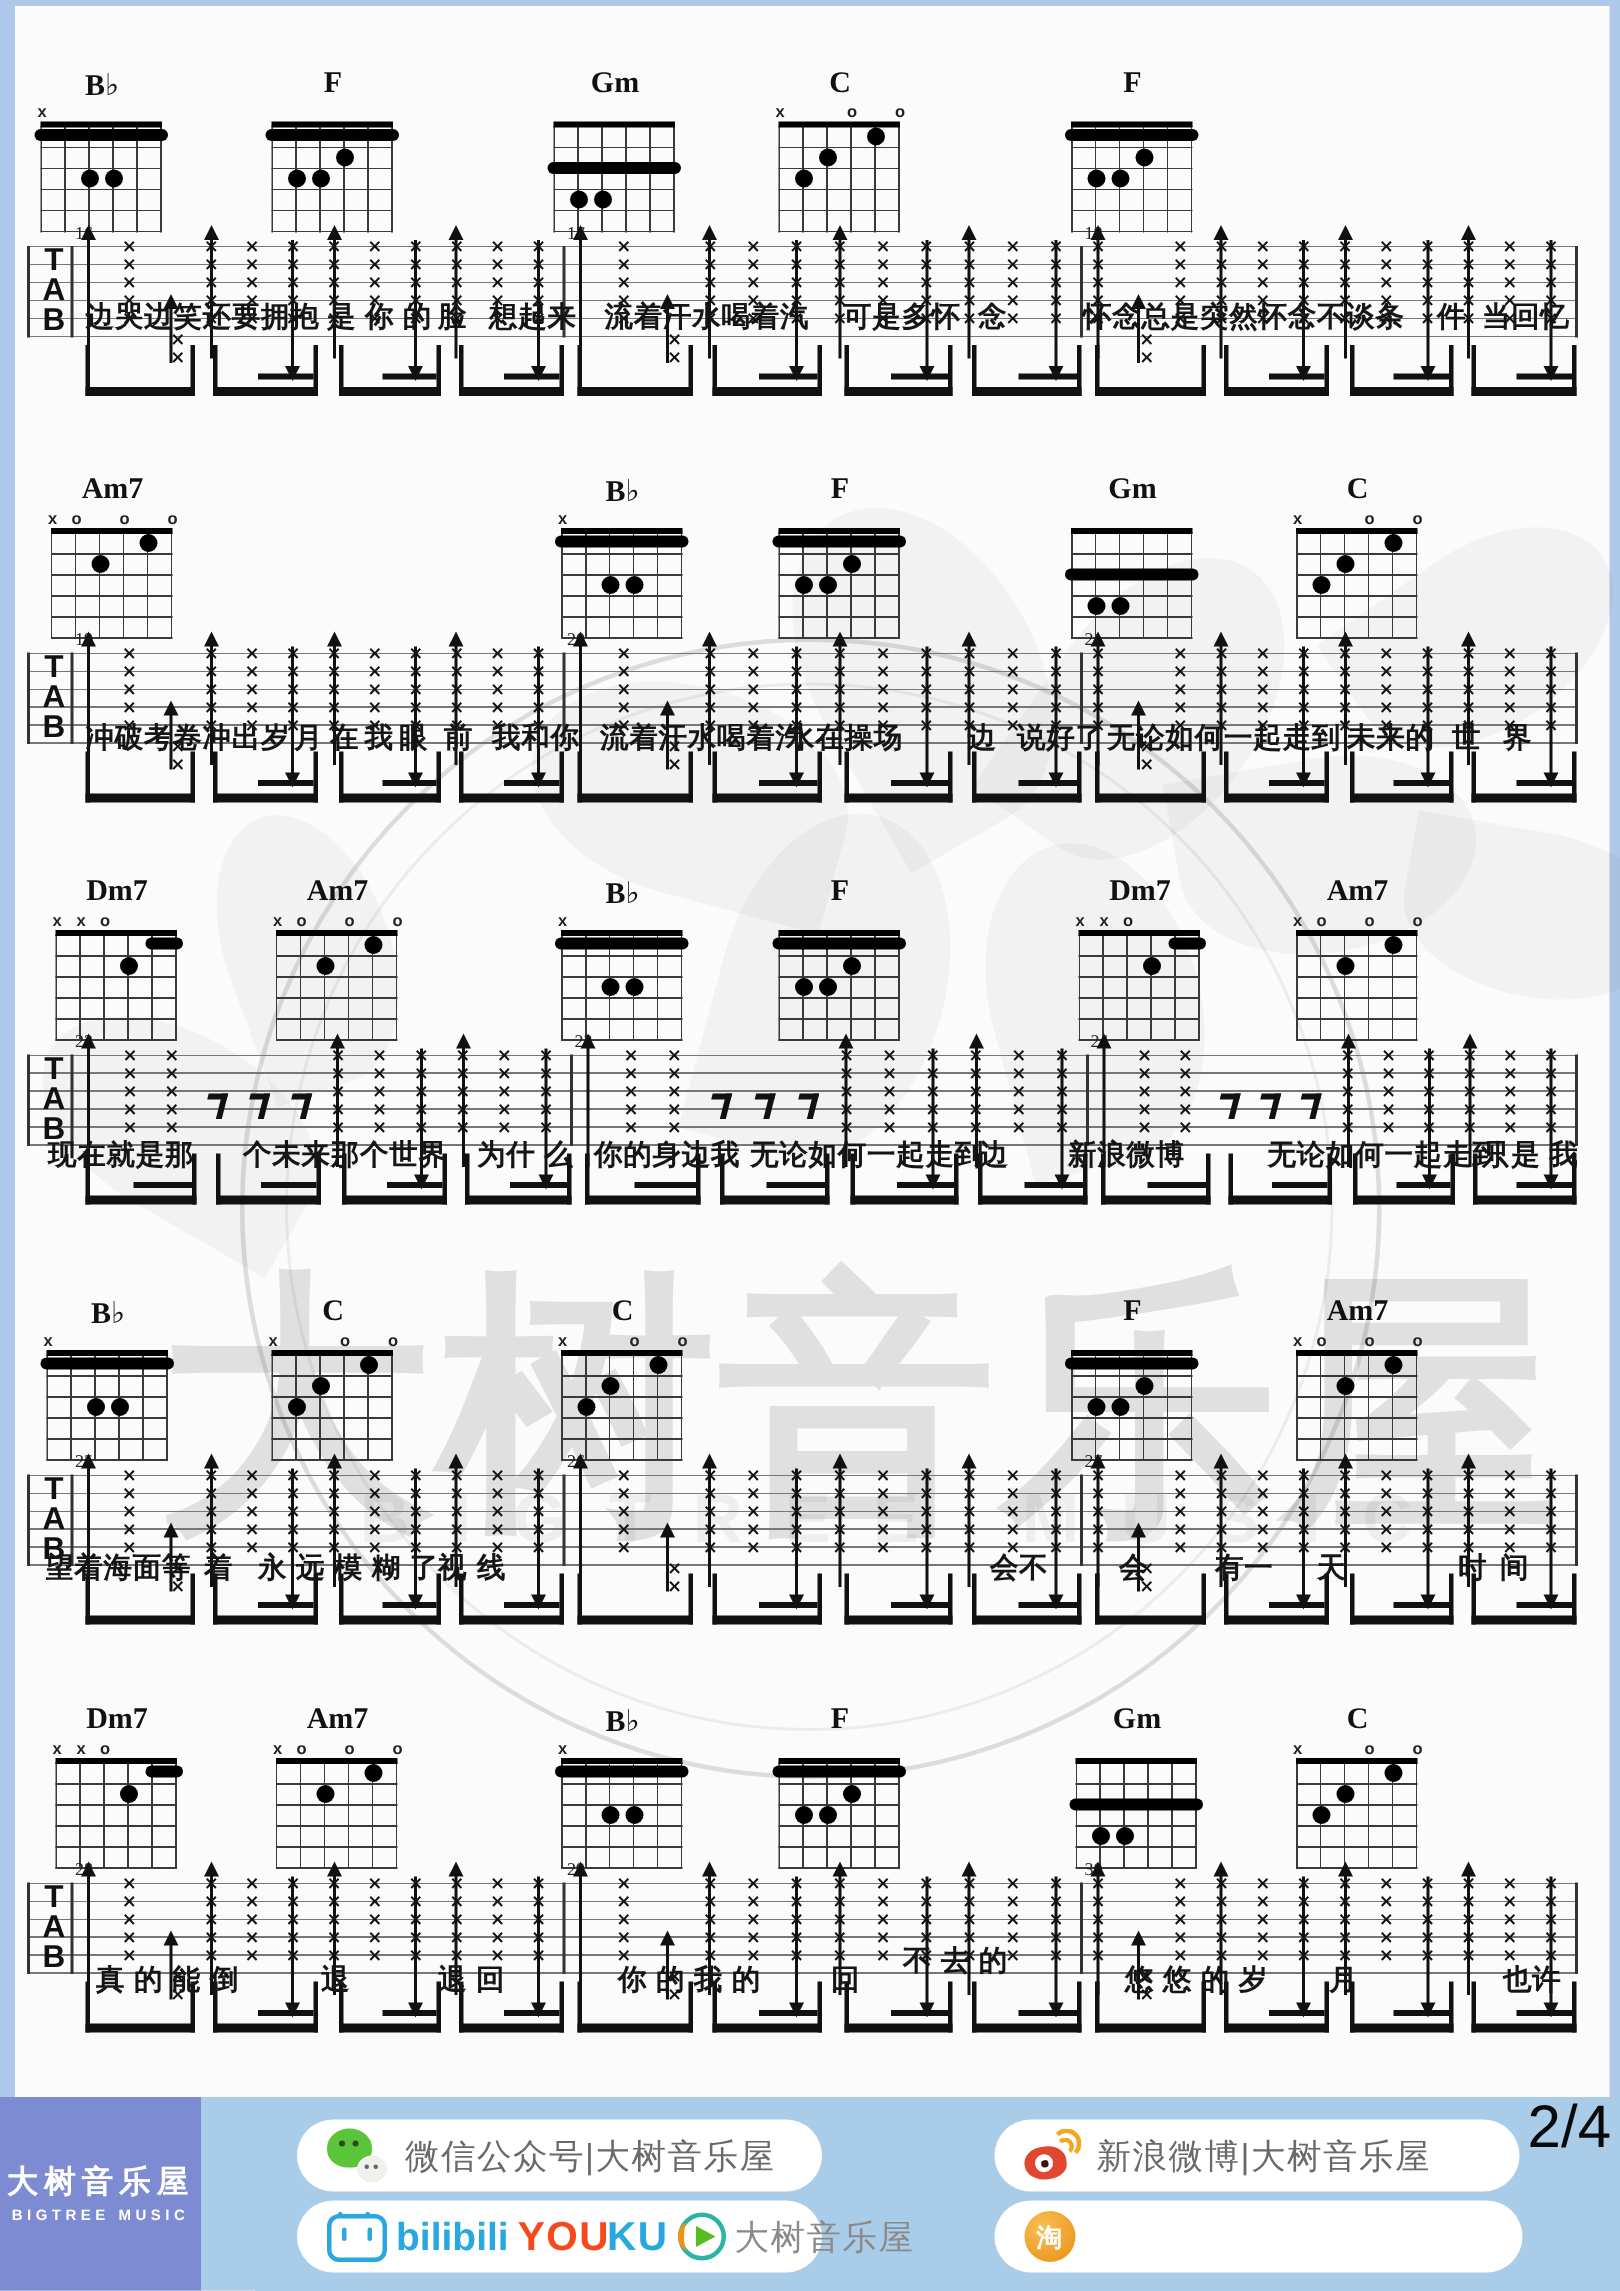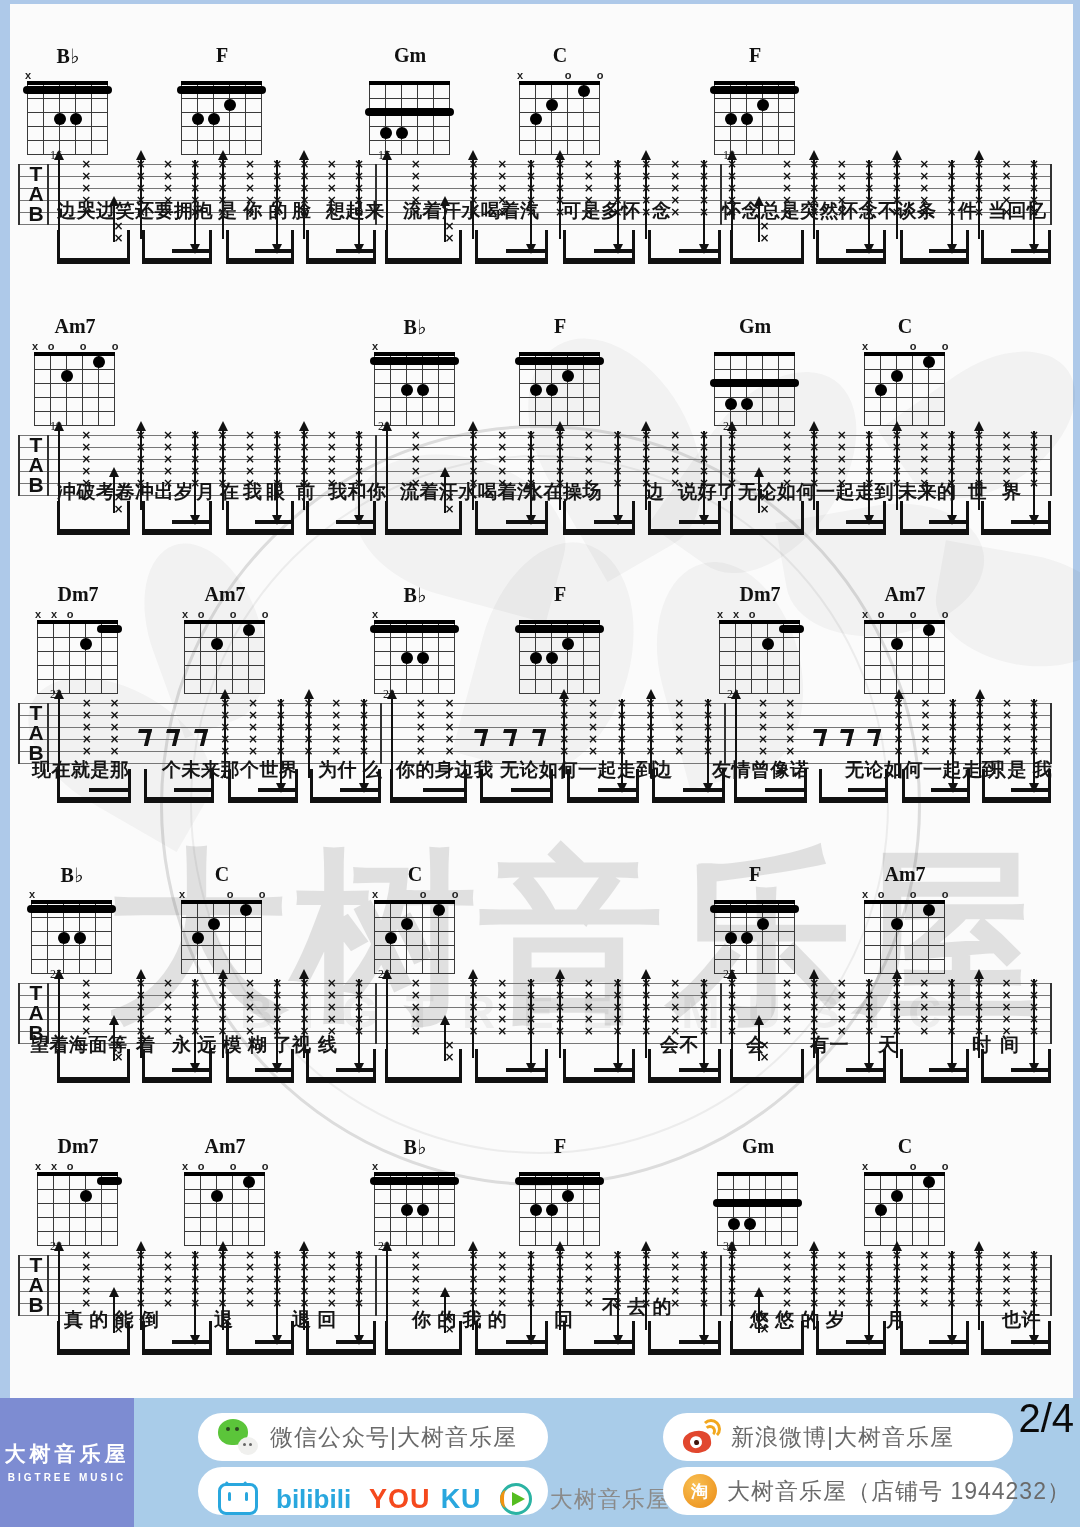--- a/index.html
+++ b/index.html
@@ -1139,21 +1139,21 @@
         <div class="beam b2" style="left: 881.67px; width: 61.94px; top: 66px;"></div>
         <div class="beam b2" style="left: 961.54px; width: 63.57px; top: 66px;"></div>
         <div class="bar" style="left: 1030px;"></div>
       </div>
       <div class="lyr" style="left: 32px; top: 184px;">现在就是那</div>
       <div class="lyr" style="left: 162px; top: 184px;">个未来那个世界</div>
       <div class="lyr" style="left: 318px; top: 184px;">为什 么</div>
       <div class="lyr" style="left: 396px; top: 184px;">你的身边我</div>
       <div class="lyr" style="left: 500px; top: 184px;">无论如何一起走到</div>
       <div class="lyr" style="left: 653px; top: 184px;">边</div>
-      <div class="lyr" style="left: 712px; top: 184px;">友情曾像诺</div>
+      <div class="lyr" style="left: 712px; top: 184px;">新浪微博</div>
       <div class="lyr" style="left: 845px; top: 184px;">无论如何一起走到</div>
       <div class="lyr" style="left: 988px; top: 184px;">只是 我</div>
     </div>
     <div class="system" style="top: 853px;">
       <div class="chord" style="left: 30px;">
         <div class="cname">B♭</div>
         <div class="cdwrap">
           <span class="mk" style="left: -4px;">x</span>
           <div class="cd">
             <div class="nut"></div>
@@ -1896,32 +1896,31 @@
 
   <div class="pill" style="left:663px;top:15px;width:350px;">
     <span class="ic-wb">
         <span class="a1"></span>
         <span class="a2"></span>
         <span class="bd"></span>
       </span>
     <span>新浪微博|大树音乐屋</span>
   </div>
 
-  <div class="pill" style="left:198px;top:69px;width:350px;gap:18px;align-items:flex-end;">
+  <div class="pill" style="left:198px;top:69px;width:350px;gap:6px;">
     <span class="ic-bili">
         <span class="an1"></span>
         <span class="an2"></span>
         <span class="tv"></span>
       </span>
     <span class="bili-t">bilibili</span>
     <span class="yk-a">YOU</span>
     <span class="yk-b">KU</span>
     <span class="ic-play"></span>
     <span class="vid-label">大树音乐屋</span>
   </div>
 
   <div class="pill" style="left:663px;top:69px;width:352px;">
     <span class="ic-tb">淘</span>
-    <span>大树音乐屋（店铺号 1944232）</span>
   </div>
 
   <div class="pagenum">2/4</div>
 </div>
 
 </body></html>

